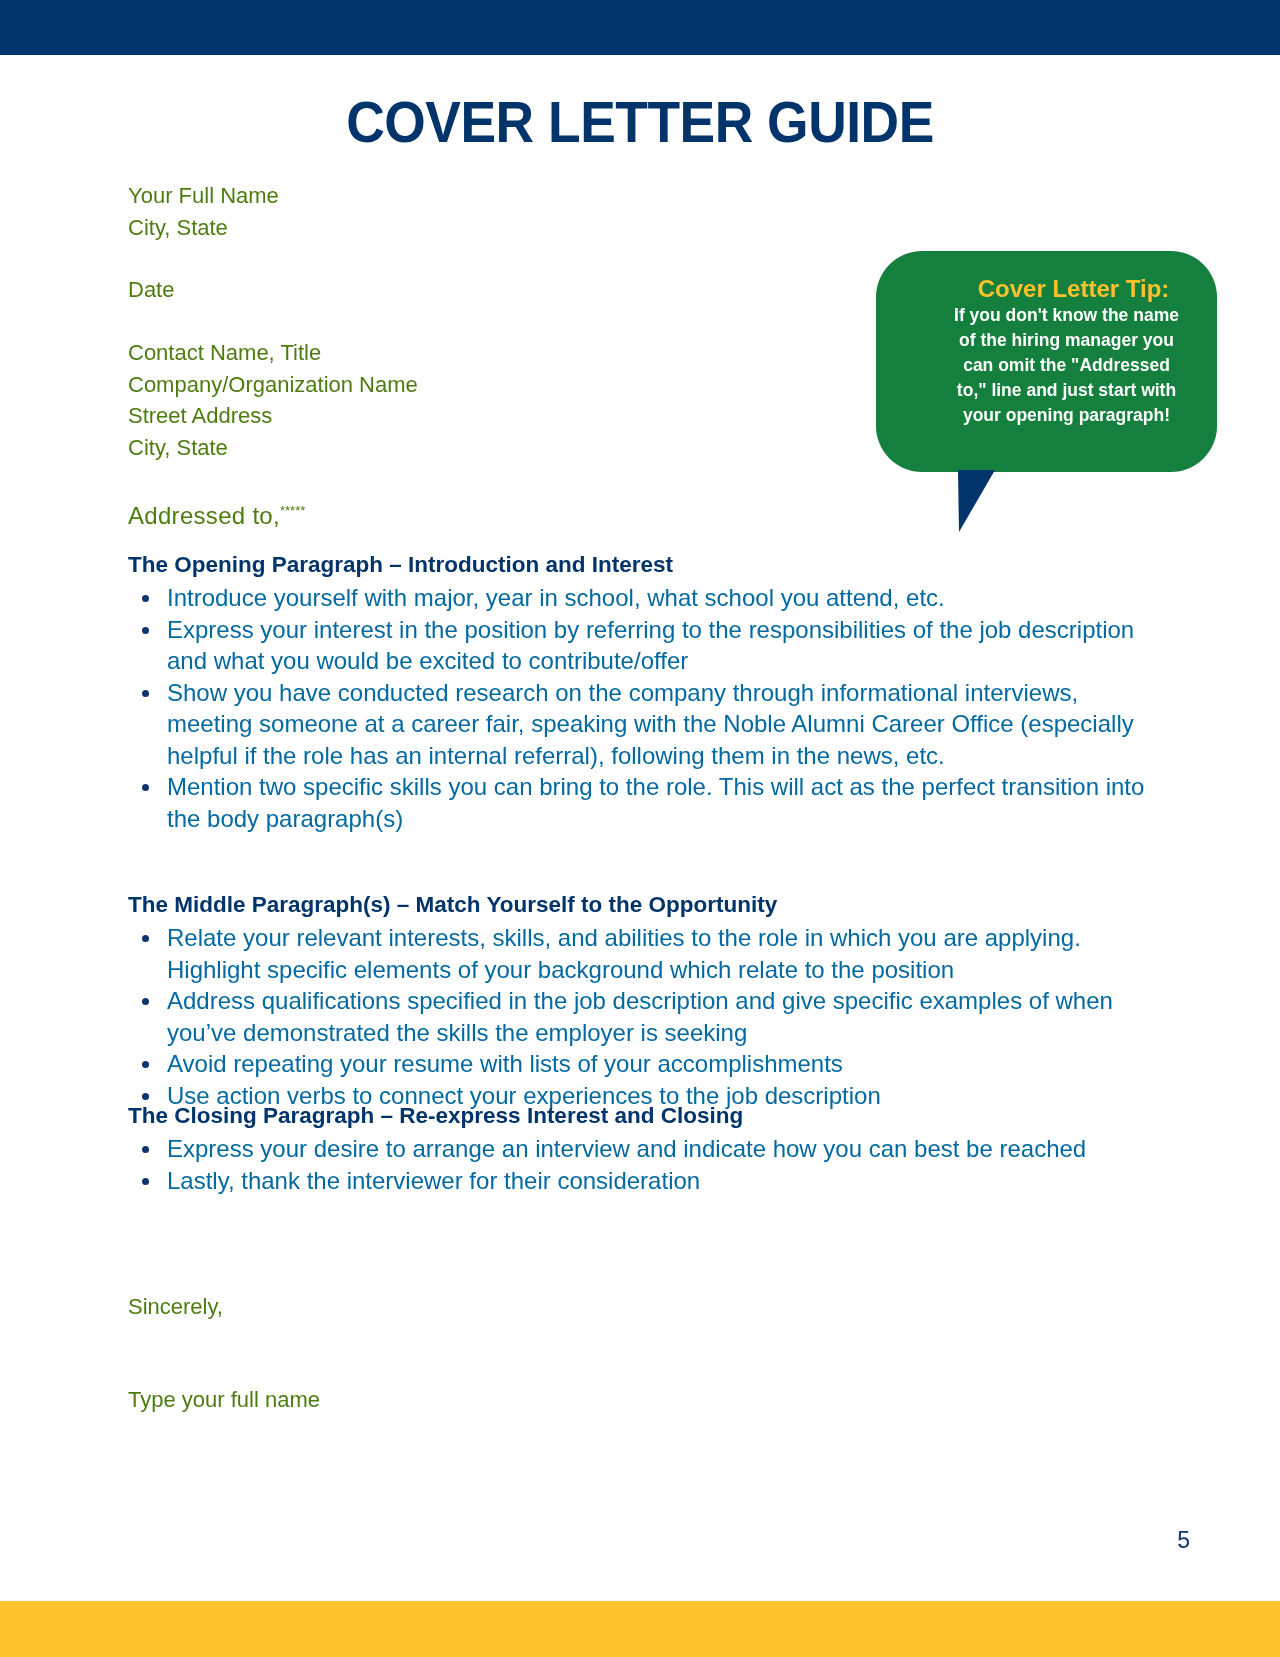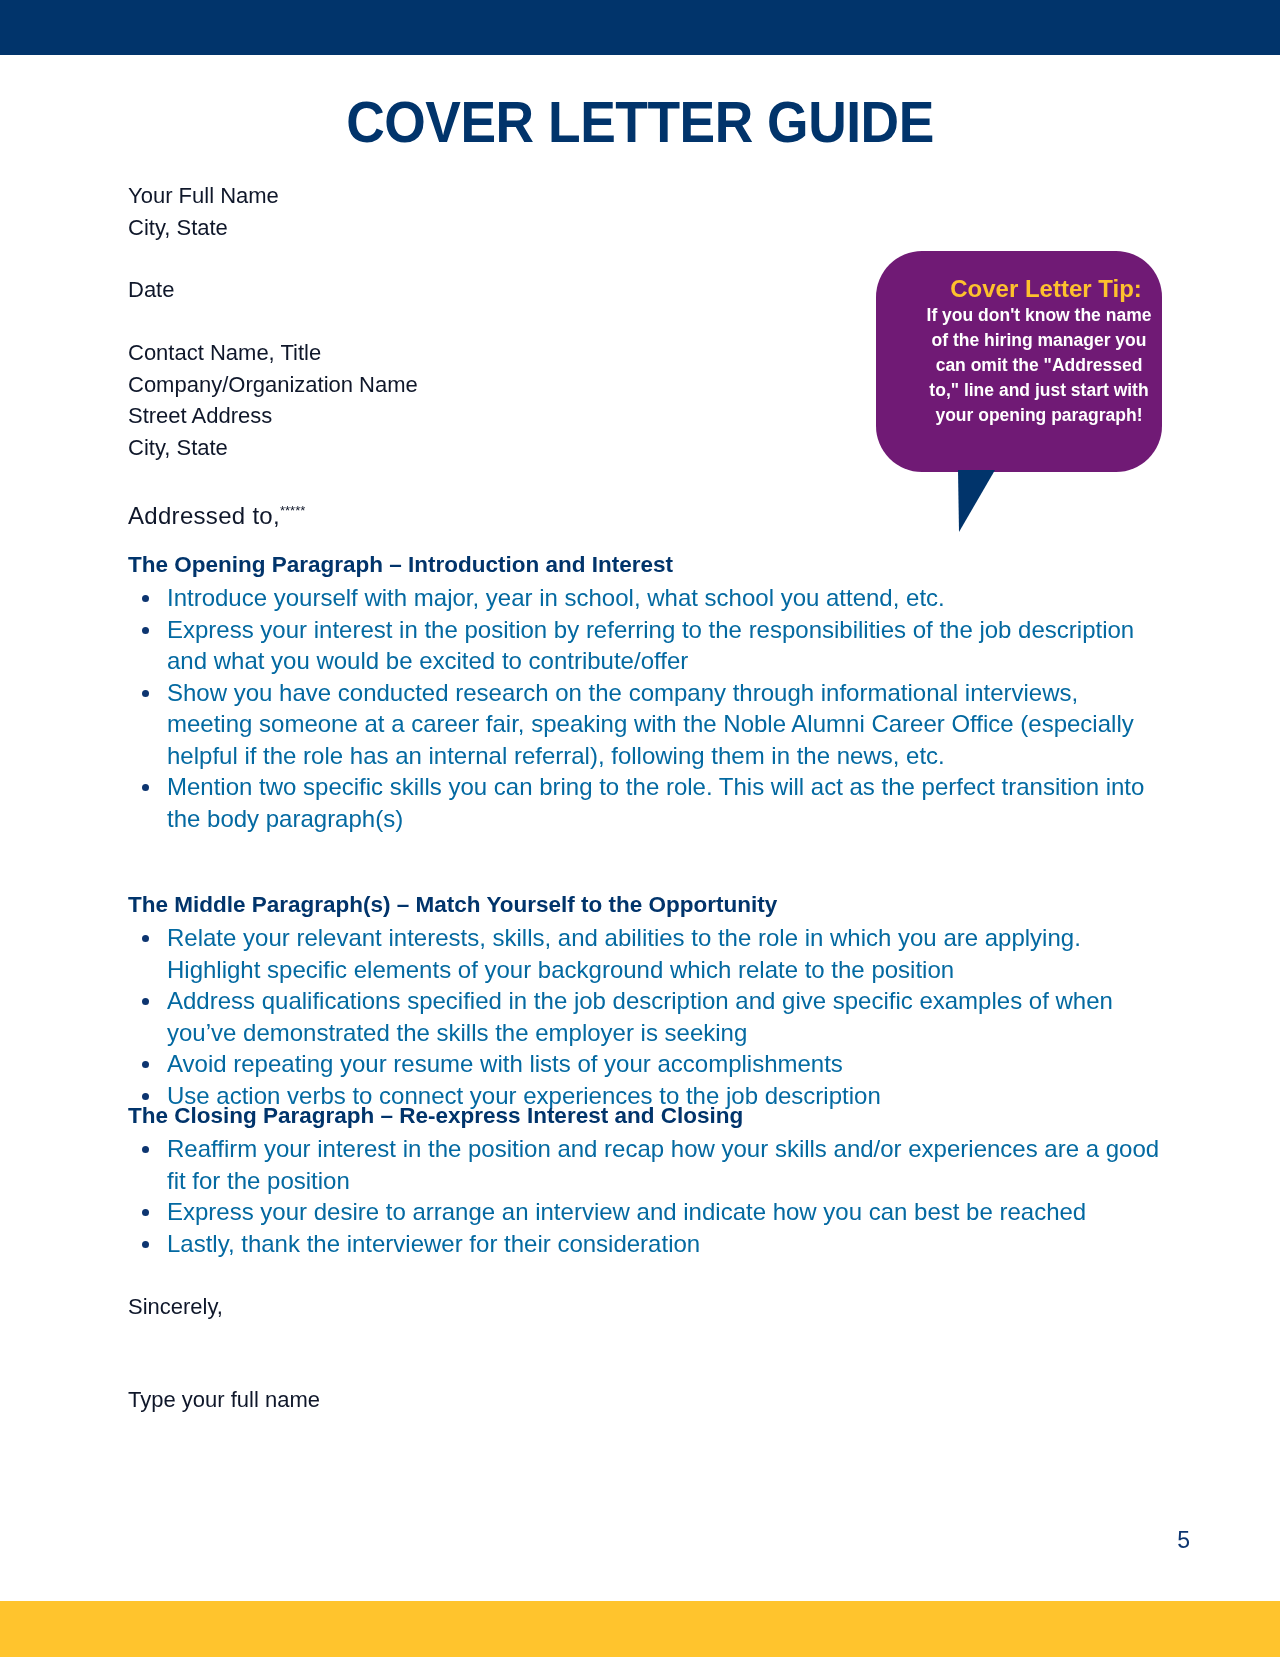--- a/index.html
+++ b/index.html
@@ -8,21 +8,21 @@
 
     .top-bar { position: absolute; left: 0; top: 0; width: 1280px; height: 55px; background: #01346b; }
     .bottom-bar { position: absolute; left: 0; top: 1601px; width: 1280px; height: 56px; background: #ffc42d; }
 
     .page-title {
       position: absolute; left: 0; top: 88px; width: 1280px; text-align: center;
       font-size: 58px; font-weight: bold; color: #01346b; letter-spacing: -0.5px;
       transform: scaleX(0.92); transform-origin: center;
     }
 
-    .block { position: absolute; left: 128px; font-size: 22px; line-height: 31.5px; color: #0f172a; }
+    .block { position: absolute; left: 128px; font-size: 22px; line-height: 31.5px; color: #4d7c0f; }
     .sender { top: 180px; }
     .date { top: 274px; }
     .recipient { top: 337px; }
     .addressed { top: 495px; font-size: 24px; letter-spacing: 0.3px; }
     .addressed .stars { font-size: 13px; vertical-align: 9px; letter-spacing: 0; }
 
     .section { position: absolute; left: 128px; width: 1040px; }
     .section h2 { font-size: 22.5px; font-weight: bold; color: #01346b; line-height: 30px; margin-bottom: 2px; }
     .section ul { list-style: none; }
     .section li { position: relative; padding-left: 39px; font-size: 24px; line-height: 31.5px; color: #0369a1; }
@@ -33,22 +33,22 @@
     .sec-opening { top: 550px; }
     .sec-middle { top: 890px; }
     .sec-closing { top: 1101px; }
 
     .signoff { top: 1291px; }
     .signature { top: 1384px; text-align: right; }
 
     .page-number { position: absolute; left: 1150px; top: 1527px; width: 40px; text-align: right; font-size: 23px; color: #0d3570; }
 
     .tip-bubble {
-      position: absolute; left: 876px; top: 251px; width: 286px; height: 221px;
-      background: #701a75; border-radius: 46px; text-align: center; padding-top: 24px; padding-left: 40px;
+      position: absolute; left: 876px; top: 251px; width: 341px; height: 221px;
+      background: #15803d; border-radius: 46px; text-align: center; padding-top: 24px; padding-left: 40px;
     }
     .tip-tail { position: absolute; left: 958px; top: 470px; width: 0; height: 0; }
     .tip-tail svg { display: block; }
     .tip-title { font-size: 24px; font-weight: bold; color: #fdc12d; line-height: 28px; padding-left: 14px; }
     .tip-body { font-size: 17.5px; font-weight: bold; color: #ffffff; line-height: 25px; width: 240px; margin: 0 auto; }
   </style>
 </head>
 <body>
 
 <div class="top-bar"></div>
@@ -99,21 +99,20 @@
     <li>Relate your relevant interests, skills, and abilities to the role in which you are applying. Highlight specific elements of your background which relate to the position</li>
     <li>Address qualifications specified in the job description and give specific examples of when you’ve demonstrated the skills the employer is seeking</li>
     <li>Avoid repeating your resume with lists of your accomplishments</li>
     <li>Use action verbs to connect your experiences to the job description</li>
   </ul>
 </div>
 
 <div class="section sec-closing">
   <h2>The Closing Paragraph – Re-express Interest and Closing</h2>
   <ul>
-    <li>Reaffirm your interest in the position and recap how your skills and/or experiences are a good fit for the position</li>
     <li>Express your desire to arrange an interview and indicate how you can best be reached</li>
     <li>Lastly, thank the interviewer for their consideration</li>
   </ul>
 </div>
 
 <div class="block signoff">Sincerely,</div>
 <div class="block signature">Type your full name</div>
 
 <div class="page-number">5</div>
 

